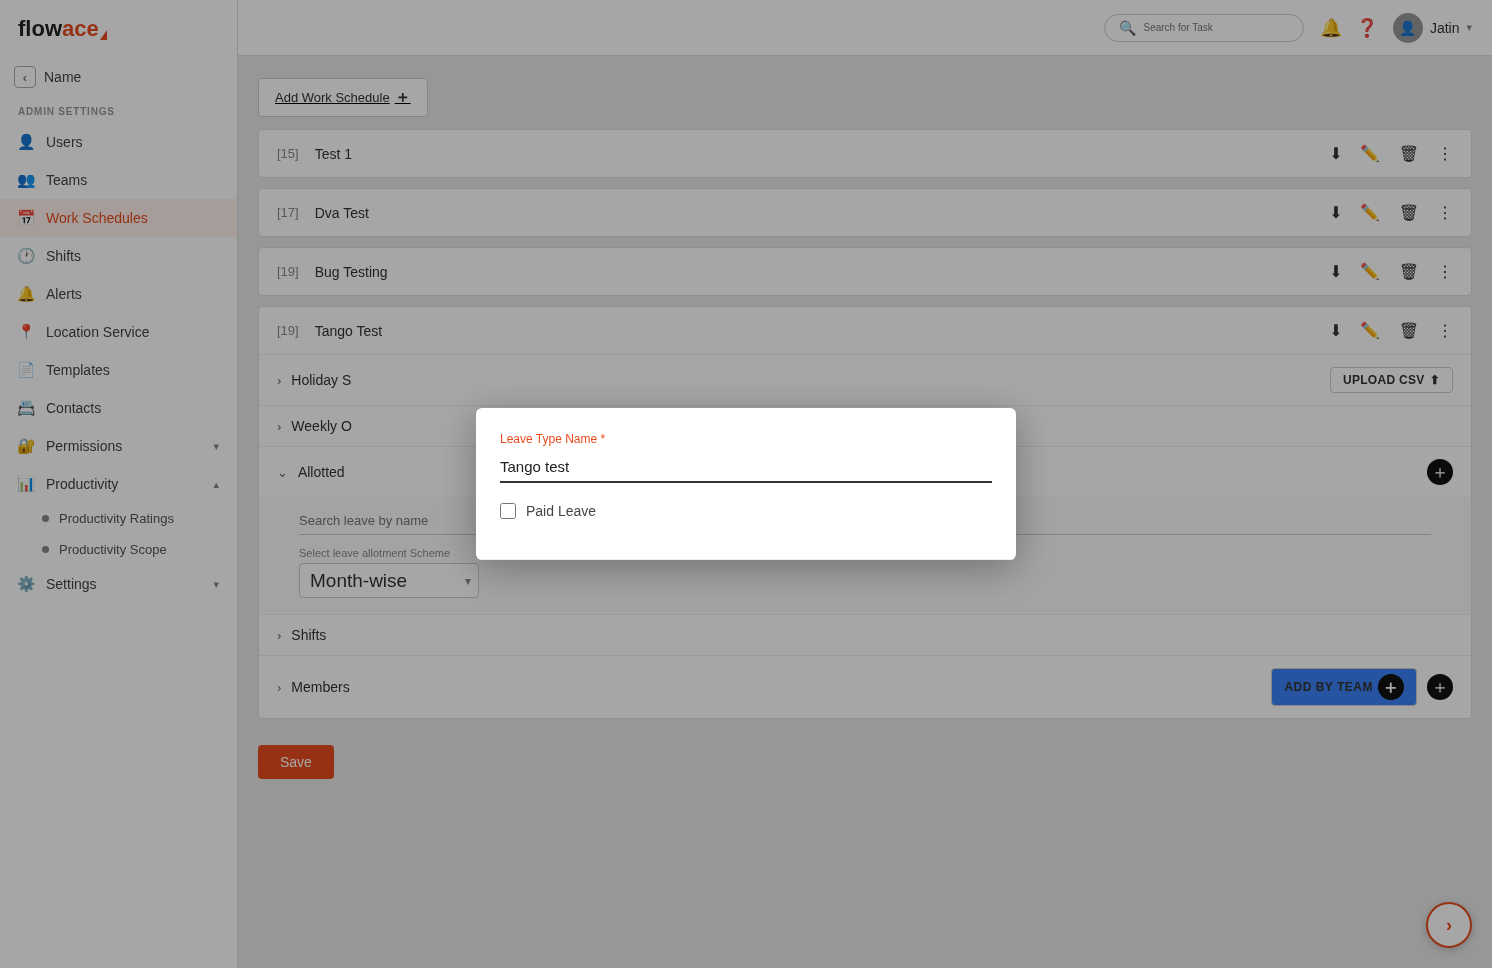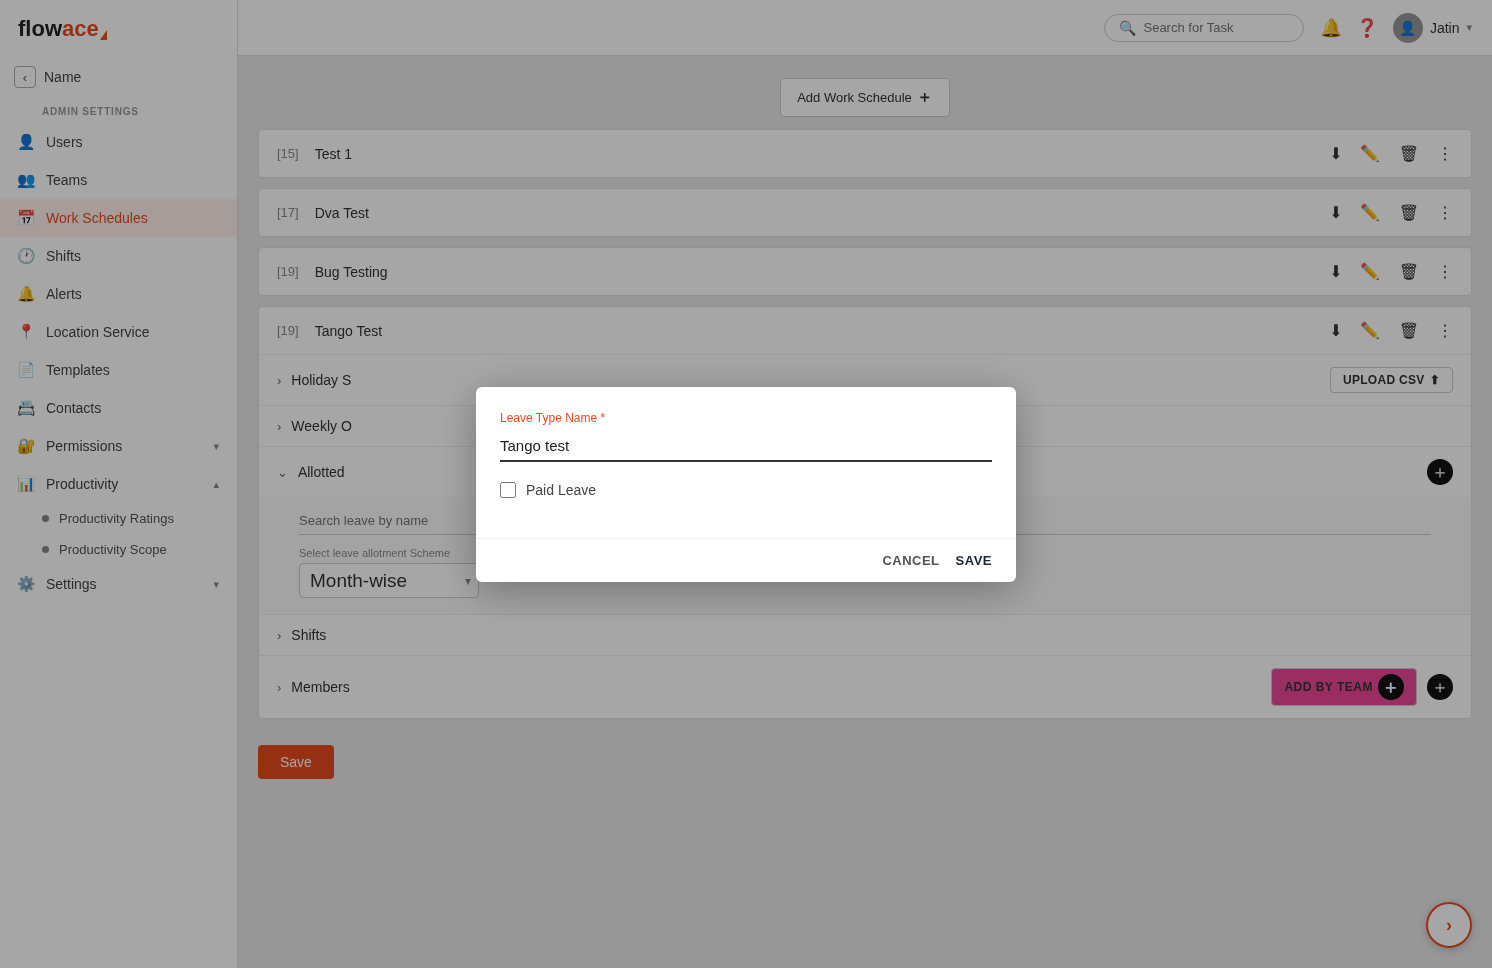--- a/index.html
+++ b/index.html
@@ -37,21 +37,20 @@
       font-size: 13px;
       color: #555;
     }
     .admin-label {
       font-size: 10px;
       font-weight: 700;
       color: #999;
       letter-spacing: 0.8px;
       padding: 10px 18px 6px;
       text-transform: uppercase;
-      margin-left: 24px;
     }
     .nav-item {
       display: flex;
       align-items: center;
       gap: 10px;
       padding: 10px 18px;
       font-size: 14px;
       color: #444;
       cursor: pointer;
       position: relative;
@@ -90,21 +89,21 @@
       display: flex;
       align-items: center;
       border: 1px solid #ccc;
       border-radius: 20px;
       padding: 5px 14px;
       gap: 7px;
       width: 200px;
       background: #fff;
     }
     .search-box input {
-      border: none; outline: none; font-size: 13px; color: #1d4ed8; width: 100%; background: transparent;
+      border: none; outline: none; font-size: 10px; color: #1d4ed8; width: 100%; background: transparent;
     }
     .header-icons {
       display: flex;
       align-items: center;
       gap: 14px;
       margin-left: 16px;
     }
     .header-icon { font-size: 18px; color: #666; cursor: pointer; }
     .user-info {
       display: flex; align-items: center; gap: 7px; cursor: pointer;
@@ -122,22 +121,23 @@
       margin-top: 56px;
       overflow-y: auto;
       padding: 0;
       background: #e8e8e8;
     }
     .content-area {
       padding: 10px 20px 20px;
     }
     .top-bar {
       display: flex;
-      justify-content: center;
+      justify-content: flex-start;
       padding: 12px 0;
+      text-decoration: underline;
     }
     .add-schedule-btn {
       background: #fff;
       border: 1px solid #ccc;
       border-radius: 4px;
       padding: 8px 16px;
       font-size: 13px;
       cursor: pointer;
       display: flex;
       align-items: center;
@@ -254,21 +254,21 @@
       font-size: 12px;
     }
     .members-section {
       border-top: 1px solid #eee;
       padding: 12px 18px;
       display: flex;
       align-items: center;
       gap: 10px;
     }
     .add-by-team-btn {
-      background: #ec4899;
+      background: #3b82f6;
       border: 1px solid #ccc;
       border-radius: 4px;
       padding: 5px 12px;
       font-size: 12px;
       font-weight: 700;
       color: #333;
       letter-spacing: 0.5px;
       cursor: pointer;
       display: flex;
       align-items: center;
@@ -591,22 +591,18 @@
         <span>Leave Type Name</span>
         <span style="color:#e84c1e;">*</span>
       </div>
       <input class="form-input" type="text" value="Tango test" style="">
       <div class="checkbox-row">
         <input type="checkbox" style="">
         <span class="checkbox-label">Paid Leave</span>
       </div>
     </div>
     <hr class="modal-divider">
-    <div class="modal-footer">
-      <button class="modal-cancel-btn">CANCEL</button>
-      <button class="modal-save-btn">SAVE</button>
-    </div>
   </div>
 </div>
 
 <div class="bottom-right-icon">
   <span style="color:#e84c1e;font-size:18px;font-weight:700;">›</span>
 </div>
 
 </body></html>

